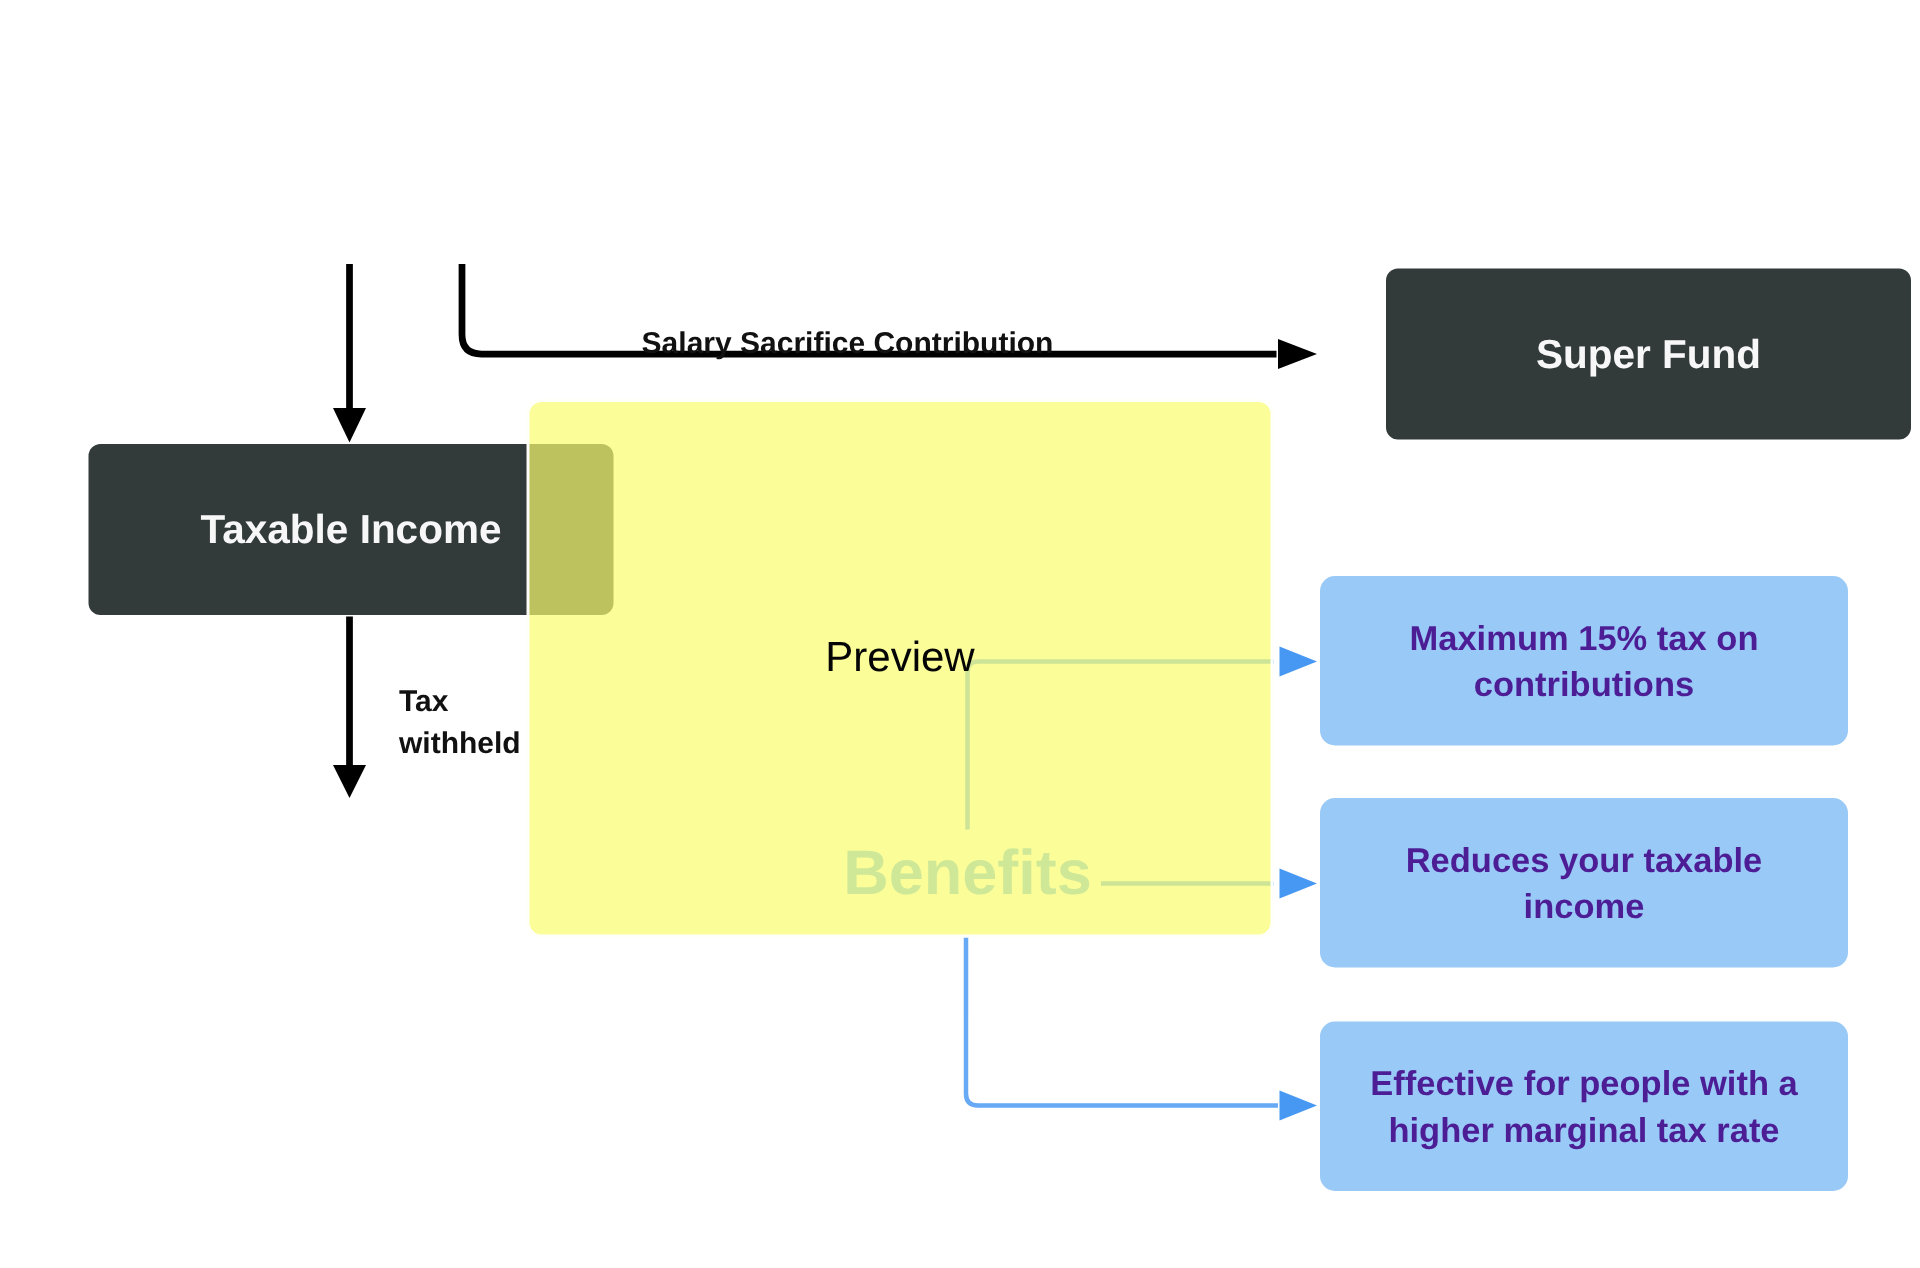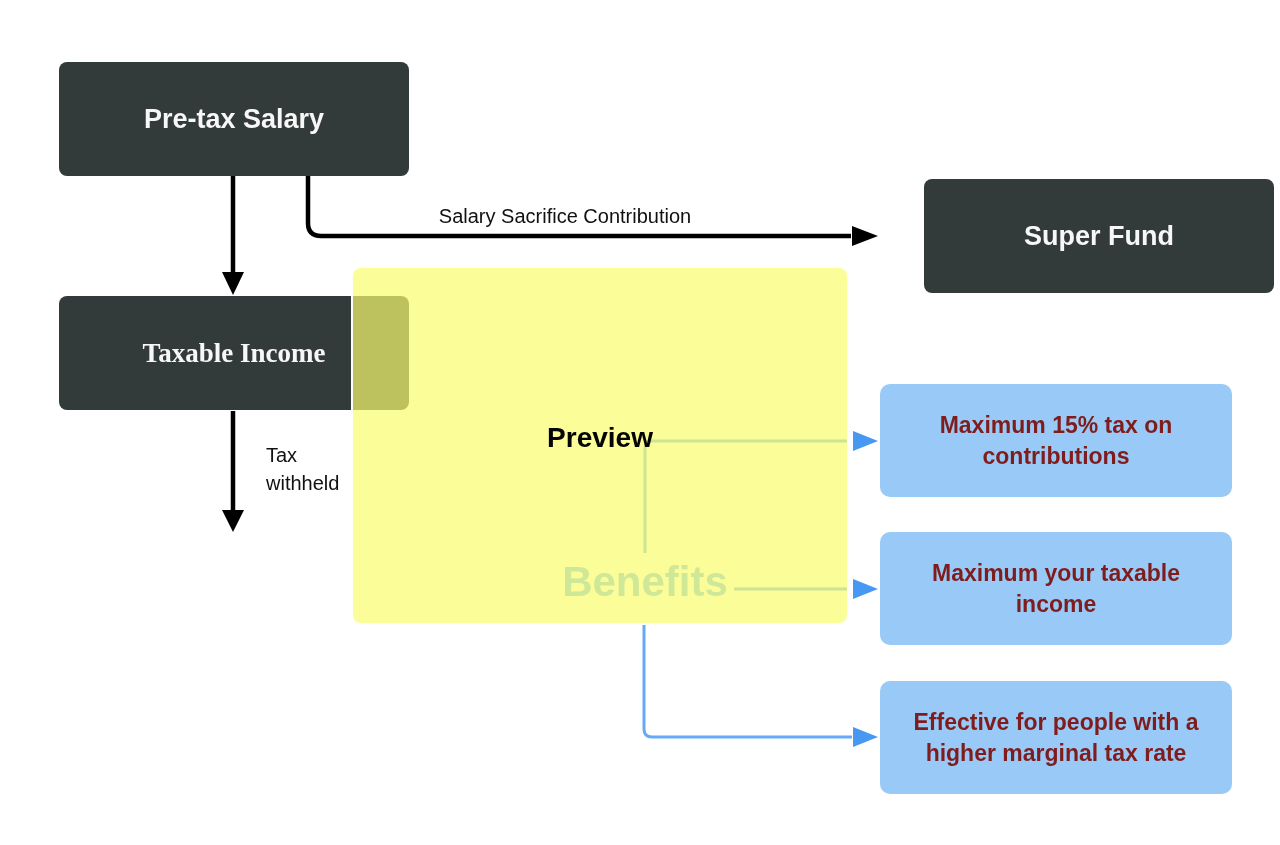--- a/index.html
+++ b/index.html
@@ -32,34 +32,35 @@
     background: #333a3a;
     color: #f7f7f7;
     font-size: 27px;
     border-radius: 8px;
     z-index: 2;
   }
   .node.blue {
     width: 352px;
     height: 113px;
     background: #99c9f6;
-    color: #7f1d1d;
+    color: #4c1d95;
     font-size: 23px;
     line-height: 31px;
     border-radius: 10px;
     white-space: pre-line;
     z-index: 2;
     padding: 0 10px;
   }
   .edge-label {
     position: absolute;
     color: #111111;
-    font-weight: normal;
+    font-weight: bold;
     font-size: 20px;
     z-index: 3;
+    margin-top: 13px;
   }
   .label-salary {
     left: 415px;
     top: 205px;
     width: 300px;
     text-align: center;
   }
   .label-taxwithheld {
     left: 266px;
     top: 441px;
@@ -89,26 +90,26 @@
     border-radius: 10px;
     z-index: 5;
   }
   .overlay-label {
     position: absolute;
     left: 0;
     top: 154px;
     width: 100%;
     text-align: center;
     color: #050505;
-    font-weight: bold;
+    font-weight: normal;
     font-size: 28px;
   }
   
   .pos-pretax   { left: 59px;  top: 62px;  }
-  .pos-taxable  { left: 59px;  top: 296px; font-family: Liberation Serif, serif; }
+  .pos-taxable  { left: 59px;  top: 296px; }
   .pos-takehome { left: 59px;  top: 533px; }
   .pos-super    { left: 880px; top: 179px; margin-left: 44px; }
   .pos-benefit1 { left: 880px; top: 384px; }
   .pos-benefit2 { left: 880px; top: 532px; }
   .pos-benefit3 { left: 880px; top: 681px; }
 </style>
 </head>
 <body>
 
 <div class="canvas">
@@ -123,41 +124,38 @@
     <polygon points="878,236 852,226 852,246" fill="#000000"></polygon>
 
     <path d="M645 553 L645 448 Q645 441 652 441 L849 441" stroke="#66a9f5" stroke-width="3" fill="none"></path>
     <polygon points="878,441 853,431 853,451" fill="#4798f2"></polygon>
     <path d="M734 589 L849 589" stroke="#66a9f5" stroke-width="3" fill="none"></path>
     <polygon points="878,589 853,579 853,599" fill="#4798f2"></polygon>
     <path d="M644 625 L644 729 Q644 737 652 737 L852 737" stroke="#66a9f5" stroke-width="3" fill="none"></path>
     <polygon points="878,737 853,727 853,747" fill="#4798f2"></polygon>
   </svg>
 
-  <div class="node dark pos-pretax">
-    <span>Pre-tax Salary</span>
-  </div>
   <div class="node dark pos-taxable">
     <span>Taxable Income</span>
   </div>
   <div class="node dark pos-super">
     <span>Super Fund</span>
   </div>
 
   <div class="edge-label label-salary">Salary Sacrifice Contribution</div>
   <div class="edge-label label-taxwithheld">Tax withheld</div>
 
   <div class="benefits-node">Benefits</div>
 
   <div class="node blue pos-benefit1">
     <span>Maximum 15% tax on
 contributions</span>
   </div>
   <div class="node blue pos-benefit2">
-    <span>Maximum your taxable
+    <span>Reduces your taxable
 income</span>
   </div>
   <div class="node blue pos-benefit3">
     <span>Effective for people with a
 higher marginal tax rate</span>
   </div>
 
   <div class="overlay">
     <div class="overlay-label">Preview</div>
   </div>

